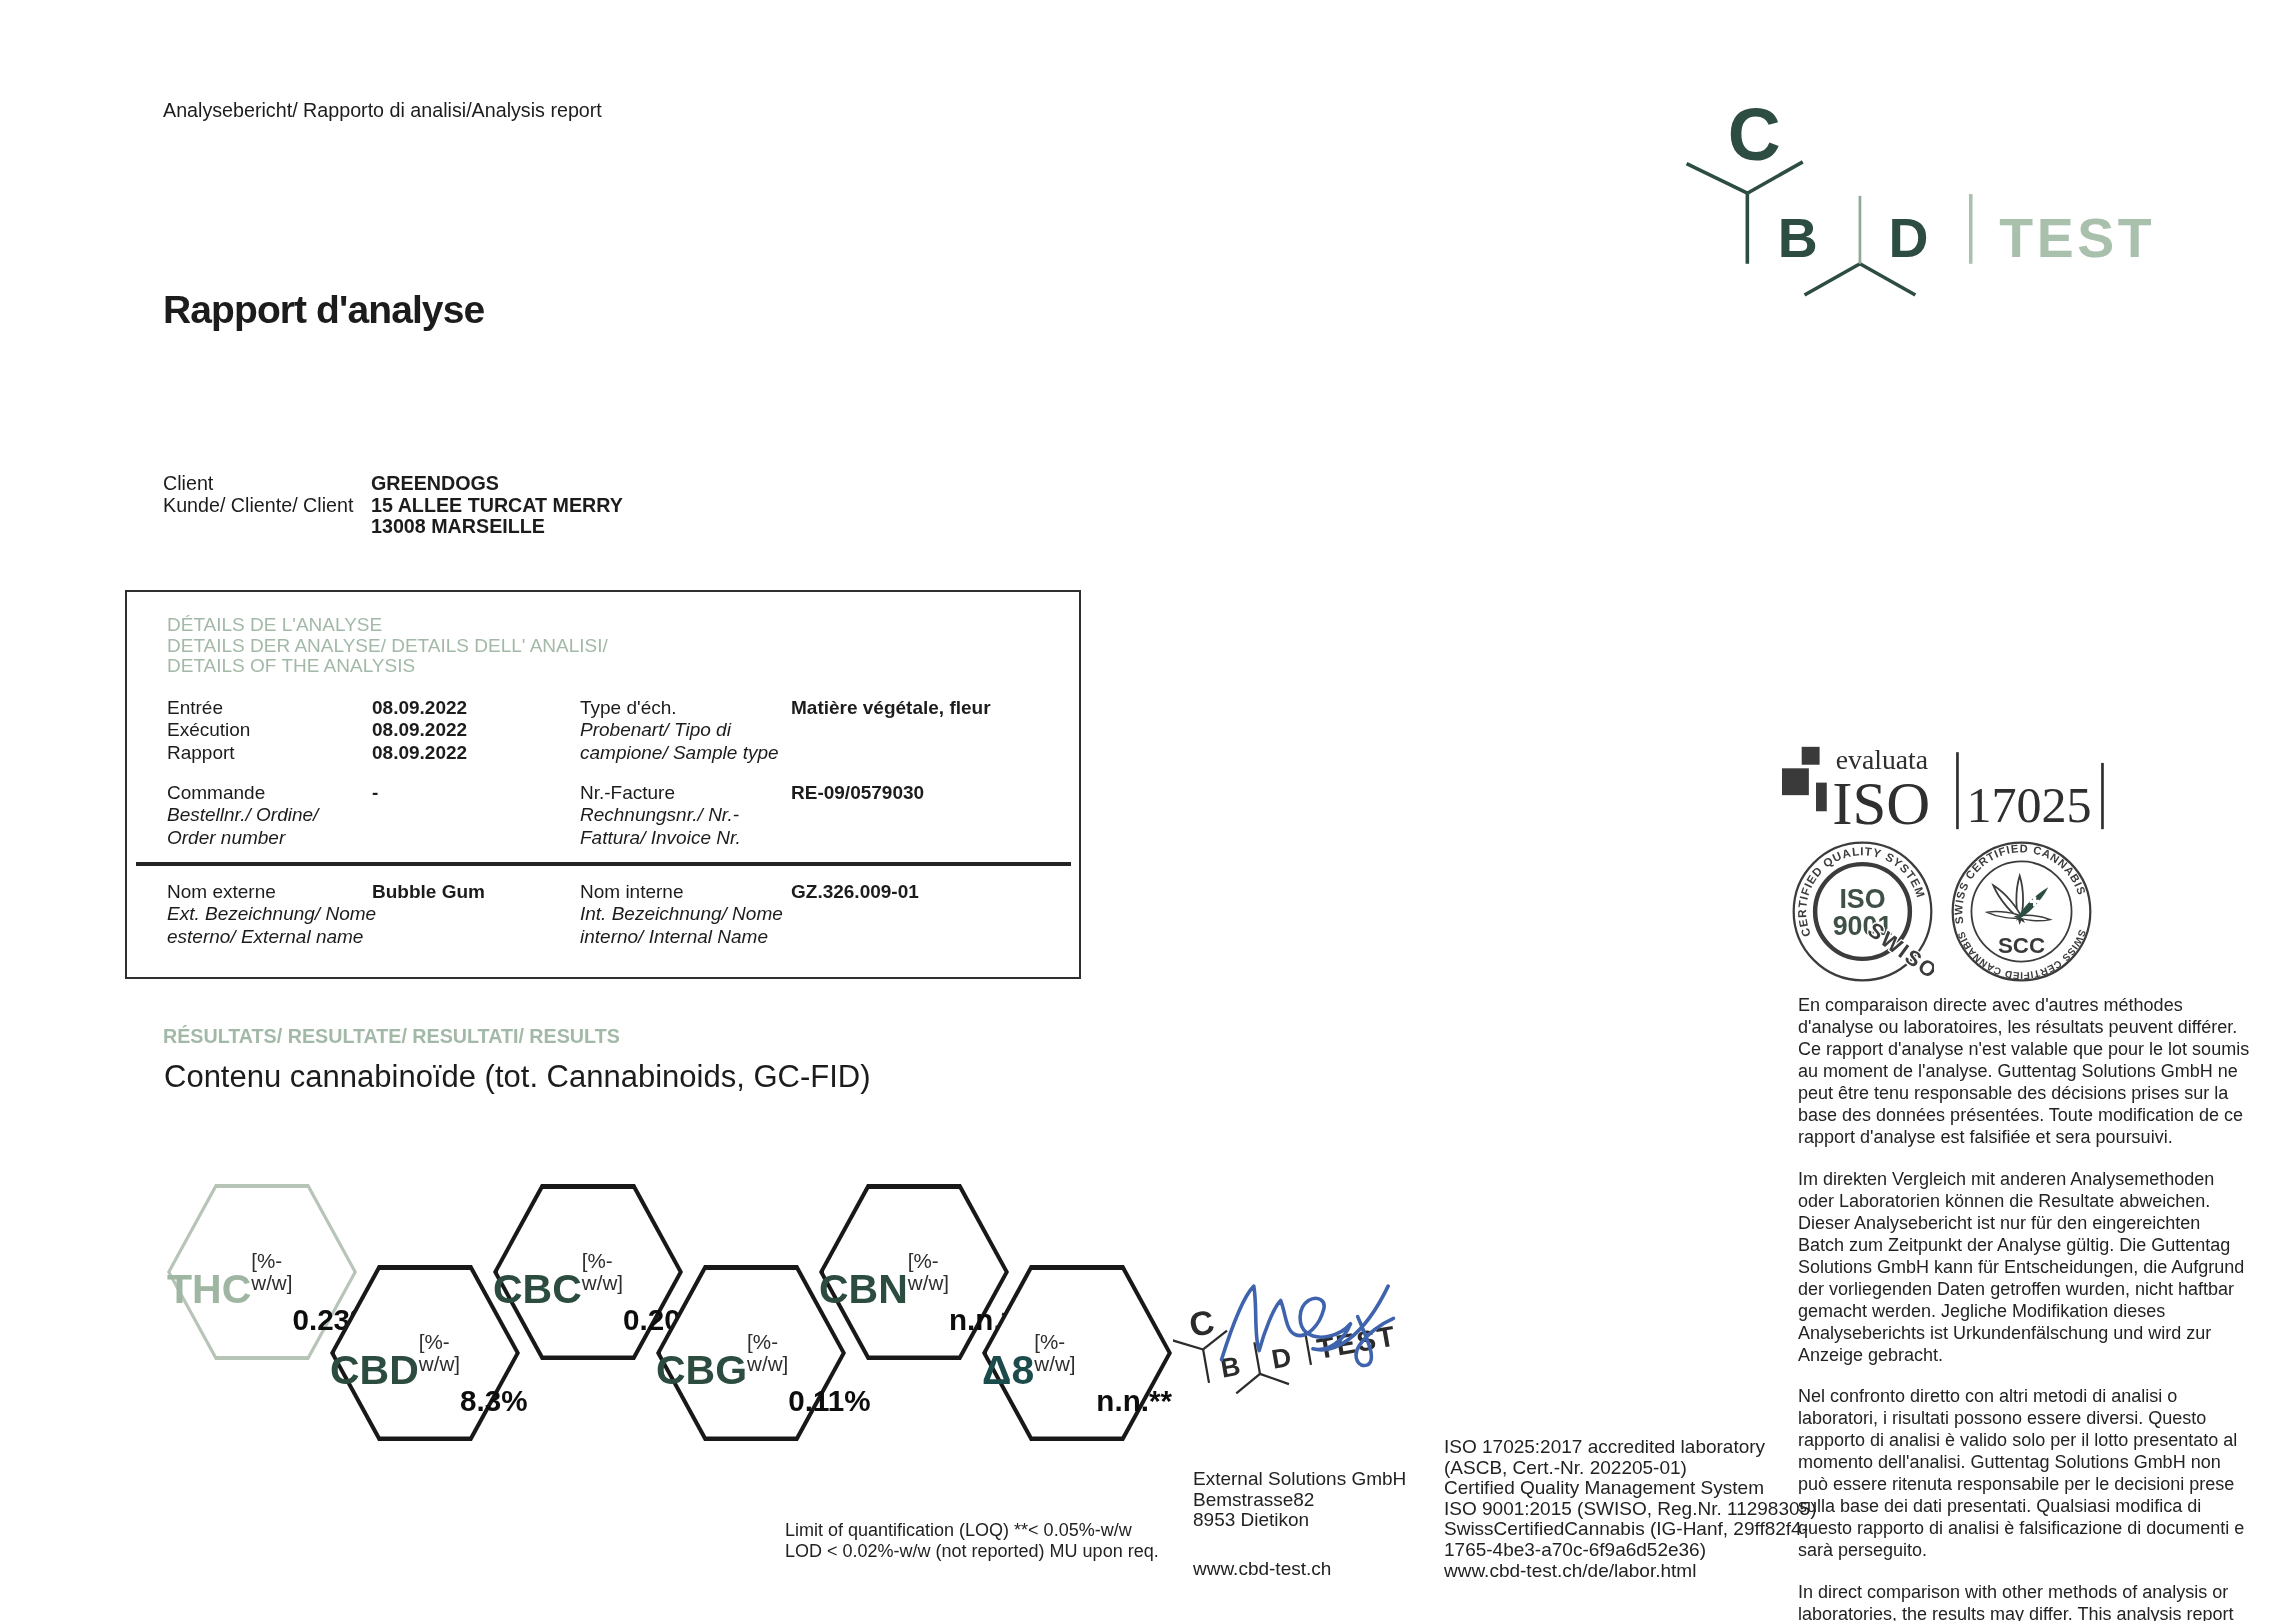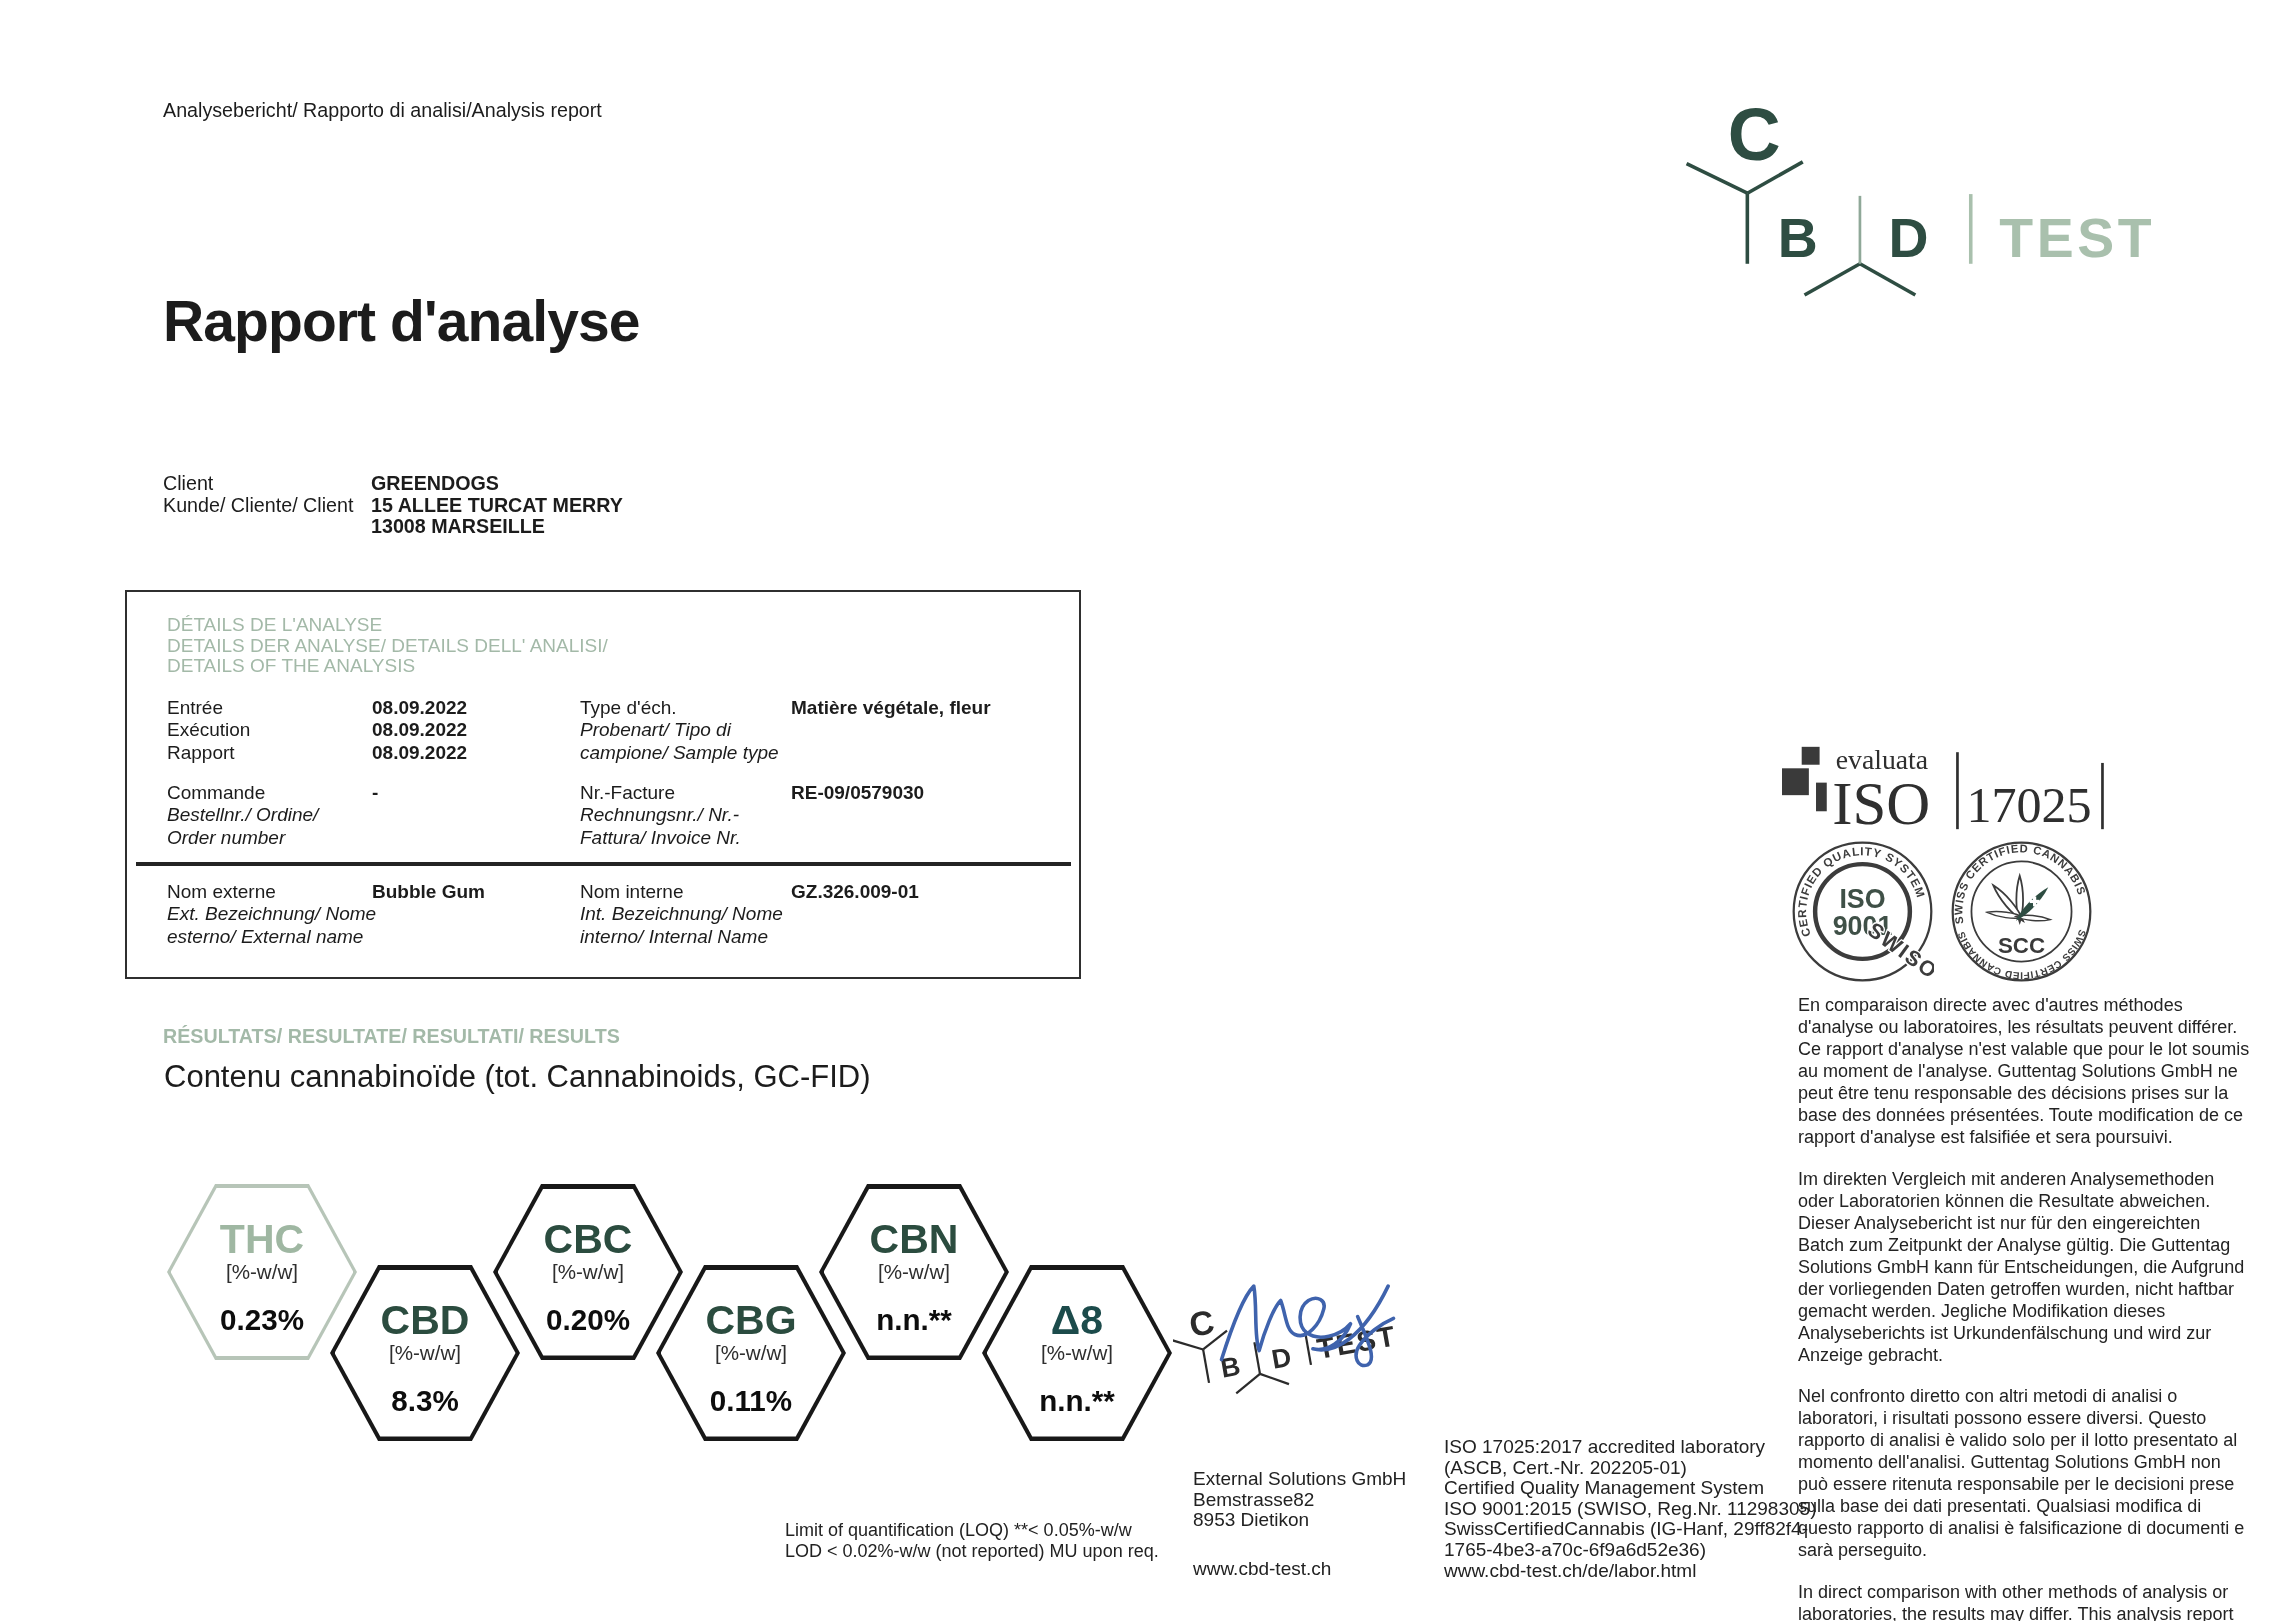--- a/index.html
+++ b/index.html
@@ -5,21 +5,21 @@
   html,body{margin:0;padding:0;background:#e8e8e8;}
   .page{
     position:relative;width:2293px;height:1621px;background:#ffffff;
     font-family:"Liberation Sans", sans-serif;color:#1c1c1c;overflow:hidden;
   }
   .abs{position:absolute;}
   .italic{font-style:italic;}
 
   
   .doc-type{left:163px;top:99px;font-size:19.7px;}
-  .page-title{left:163px;top:288px;font-size:57px;font-weight:bold;letter-spacing:-0.9px;}
+  .page-title{left:163px;top:288px;font-size:39px;font-weight:bold;letter-spacing:-0.9px;}
 
   
   .client-labels{left:163px;top:473px;font-size:19.7px;line-height:21.5px;}
   .client-values{left:371px;top:473px;font-size:19.7px;line-height:21.5px;font-weight:bold;}
 
   
   .details-box{left:125px;top:590px;width:956px;height:389px;border:2.7px solid #2f2f2f;box-sizing:border-box;}
   .details-box .heading{position:absolute;left:40px;top:23px;font-size:19px;line-height:20.6px;color:#a3b9a8;}
   .dcell{position:absolute;font-size:19px;line-height:22.4px;}
   .dval{font-weight:bold;}
@@ -32,21 +32,21 @@
   .results-title{left:164px;top:1059px;font-size:31px;font-weight:normal;}
 
   
   .hex{position:absolute;width:190px;height:176px;}
   .hex-border{position:absolute;inset:0;background:#181818;
     clip-path:polygon(25.3% 0%,74.7% 0%,100% 50%,74.7% 100%,25.3% 100%,0% 50%);}
   .hex-inner{position:absolute;inset:4.5px;background:#ffffff;
     clip-path:polygon(25.3% 0%,74.7% 0%,100% 50%,74.7% 100%,25.3% 100%,0% 50%);}
   .hex.muted .hex-border{background:#b7c5b8;}
   .hex.muted .hex-inner{inset:3.6px;}
-  .hex-content{position:absolute;inset:0;display:flex;flex-direction:column;align-items:center;}
+  .hex-content{position:absolute;inset:0;display:flex;flex-direction:row;align-items:center;}
   .hex-name{margin-top:34px;font-size:41px;line-height:43px;font-weight:bold;color:#2b4c3f;}
   .hex.muted .hex-name{color:#9fb7a2;}
   .hex.teal .hex-name{color:#1c4b4b;}
   .hex-unit{font-size:20.6px;line-height:22.4px;color:#2e2e2e;}
   .hex-value{margin-top:auto;margin-bottom:23px;font-size:29.6px;font-weight:bold;color:#0d0d0d;}
 
   
   .footnotes{left:785px;top:1520px;font-size:18px;line-height:20.6px;color:#222;}
 
   

